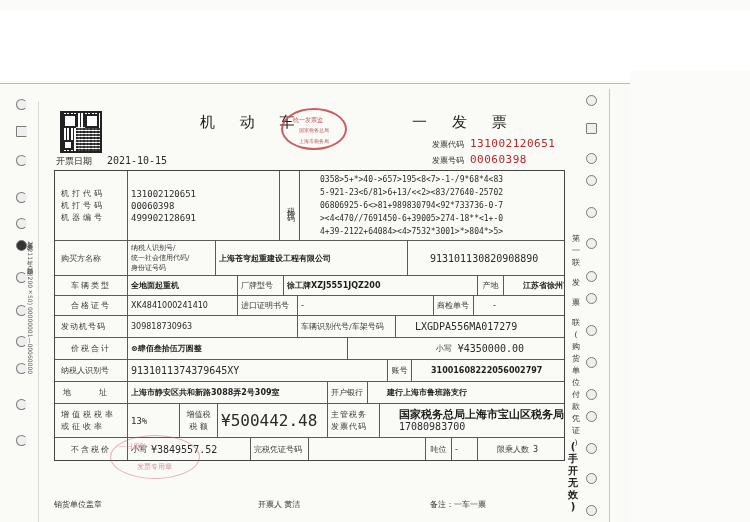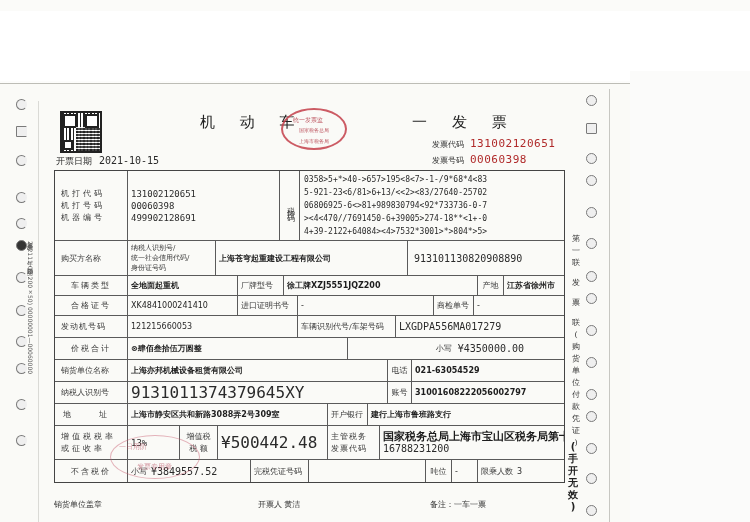--- a/index.html
+++ b/index.html
@@ -37,27 +37,27 @@
   .seal .s1 { position: absolute; left: 10px; top: 6px; font-size: 6px; }
   .seal .s2 { position: absolute; left: 0; width: 62px; top: 17px; font-size: 5px; }
   .seal .s3 { position: absolute; left: 0; width: 62px; top: 28px; font-size: 5px; }
 
   .codes { position: absolute; left: 432px; top: 125px; font-size: 9px; line-height: 15px; }
   .codes .lbl { font-size: 8px; color: #333; margin-right: 6px; }
   .codes .val { font-family: "DejaVu Sans Mono", monospace; font-size: 11px; color: #b02a2a; letter-spacing: .5px; }
   .codes .row { white-space: nowrap; }
 
   .issue-date { position: absolute; left: 56px; top: 144px; font-size: 9px; }
-  .issue-date .v { font-family: "DejaVu Sans Mono", monospace; font-size: 10px; margin-left: 4px; }
+  .issue-date .v { font-family: "DejaVu Sans Mono", monospace; font-size: 10px; margin-left: 12px; }
 
   .grid { position: absolute; left: 54px; top: 159px; width: 511px; border: 1.2px solid #444; }
   .r { position: relative; border-bottom: 1px solid #5a5a5a; display: flex; }
   .r:last-child { border-bottom: none; }
   .c { border-right: 1px solid #5a5a5a; display: flex; align-items: center; padding: 0 3px; font-size: 8px; white-space: nowrap; overflow: hidden; }
-  .c:last-child { border-right: none; }
+  .c:last-child { border-right: none; margin-left: 16px; }
   .lb { color: #3a3a3a; letter-spacing: 2px; justify-content: center; font-family: "DejaVu Serif", serif; font-size: 8px; }
   .lbn { color: #3a3a3a; font-family: "DejaVu Serif", serif; font-size: 8px; }
   .mono { font-family: "DejaVu Sans Mono", monospace; font-size: 9px; }
   .cn { font-size: 8px; font-weight: bold; color: #1d1d1d; }
 
   .mlines { flex-direction: column; align-items: flex-start; justify-content: center; }
   .mlines div { height: 12px; line-height: 12px; }
 
   .cipher { font-family: "DejaVu Sans Mono", monospace; font-size: 8px; line-height: 13px; padding-left: 4px; flex-direction: column; align-items: flex-start; justify-content: center; }
 
@@ -189,44 +189,38 @@
       <div class="c lb" style="width:73px">合格证号</div>
       <div class="c cn" style="width:110px;font-weight:normal">XK4841000241410</div>
       <div class="c lbn" style="width:60px">进口证明书号</div>
       <div class="c" style="width:136px">-</div>
       <div class="c lbn" style="width:40px">商检单号</div>
       <div class="c" style="flex:1">-</div>
     </div>
 
     <div class="r" style="height:22px">
       <div class="c lbn" style="width:73px;letter-spacing:1px;padding-left:6px">发动机号码</div>
-      <div class="c" style="width:170px">121215660053</div>
+      <div class="c" style="width:170px">309818730963</div>
       <div class="c lbn" style="width:98px">车辆识别代号/车架号码</div>
       <div class="c mono" style="flex:1;font-size:10px">LXGDPA556MA017279</div>
     </div>
 
     <div class="r" style="height:22px">
       <div class="c lb" style="width:73px">价税合计</div>
       <div class="c cn" style="width:220px">⊗肆佰叁拾伍万圆整</div>
       <div class="c" style="flex:1;justify-content:flex-end;padding-right:40px;border-right:none">
         <span class="lbn" style="margin-right:6px">小写</span>
         <span class="mono" style="font-size:10px">¥4350000.00</span>
       </div>
     </div>
 
-    <div class="r" style="height:22px">
-      <div class="c lbn" style="width:73px;padding-left:6px">销货单位名称</div>
-      <div class="c cn" style="width:260px">上海亦邦机械设备租赁有限公司</div>
-      <div class="c lbn" style="width:24px;justify-content:center">电话</div>
-      <div class="c cn" style="flex:1">021-63054529</div>
-    </div>
 
     <div class="r" style="height:22px">
       <div class="c lbn" style="width:73px;padding-left:6px">纳税人识别号</div>
-      <div class="c mono" style="width:260px;font-size:16px">9131011374379645XY</div>
+      <div class="c mono" style="width:260px;font-size:10px">9131011374379645XY</div>
       <div class="c lbn" style="width:24px;justify-content:center">账号</div>
       <div class="c cn" style="flex:1">31001608222056002797</div>
     </div>
 
     <div class="r" style="height:22px">
       <div class="c lbn" style="width:73px;justify-content:space-between;padding:0 8px">
         <span style="letter-spacing:28px">地址</span>
       </div>
       <div class="c cn" style="width:200px">上海市静安区共和新路3088弄2号309室</div>
       <div class="c lbn" style="width:40px">开户银行</div>
@@ -243,21 +237,21 @@
         <div>增值税</div>
         <div>税 额</div>
       </div>
       <div class="c mono" style="width:110px;font-size:16px">¥500442.48</div>
       <div class="c mlines lbn" style="width:52px;letter-spacing:1px">
         <div>主管税务</div>
         <div>发票代码</div>
       </div>
       <div class="c mlines" style="flex:1">
         <div class="cn" style="font-size:11px">国家税务总局上海市宝山区税务局第十六税务所</div>
-        <div class="mono" style="font-size:10px">16788231200</div>
+        <div class="mono" style="font-size:10px">17080983700</div>
       </div>
     </div>
 
     <div class="r" style="height:22px">
       <div class="c lb" style="width:73px">不含税价</div>
       <div class="c" style="width:123px">
         <span class="lbn" style="margin-right:4px">小写</span>
         <span class="mono" style="font-size:10px">¥3849557.52</span>
       </div>
       <div class="c lbn" style="width:58px">完税凭证号码</div>

